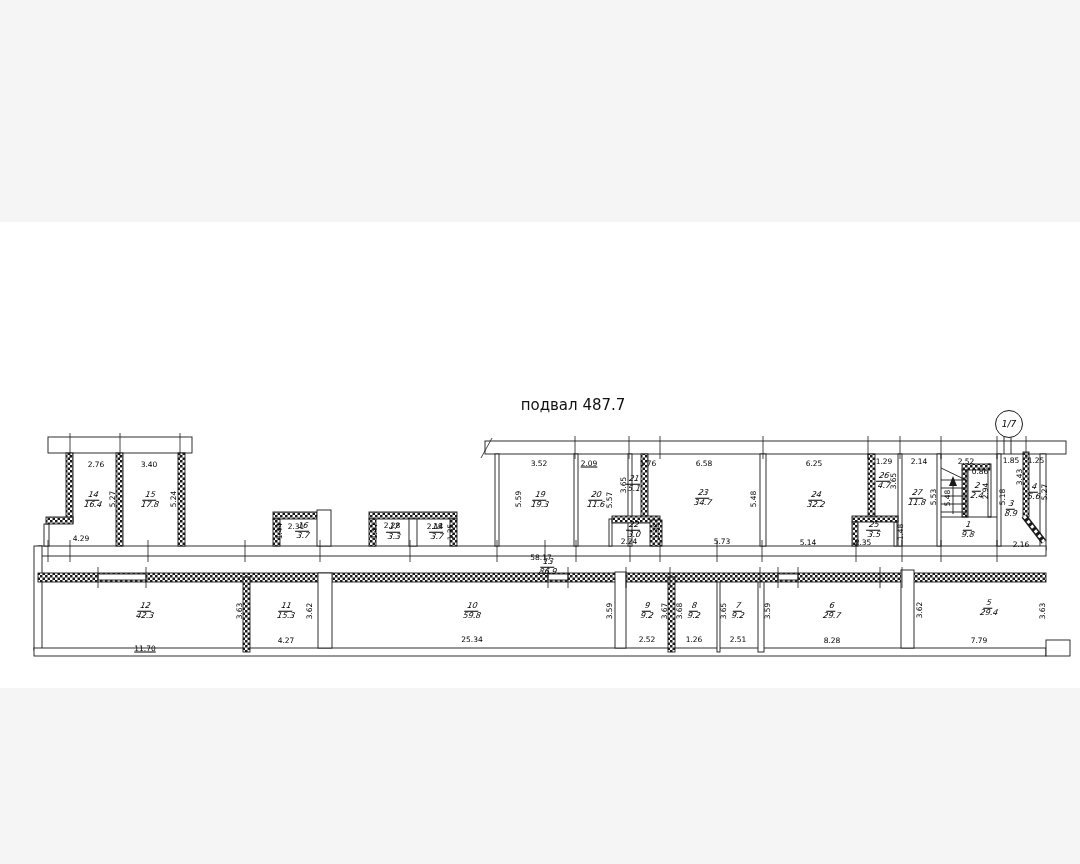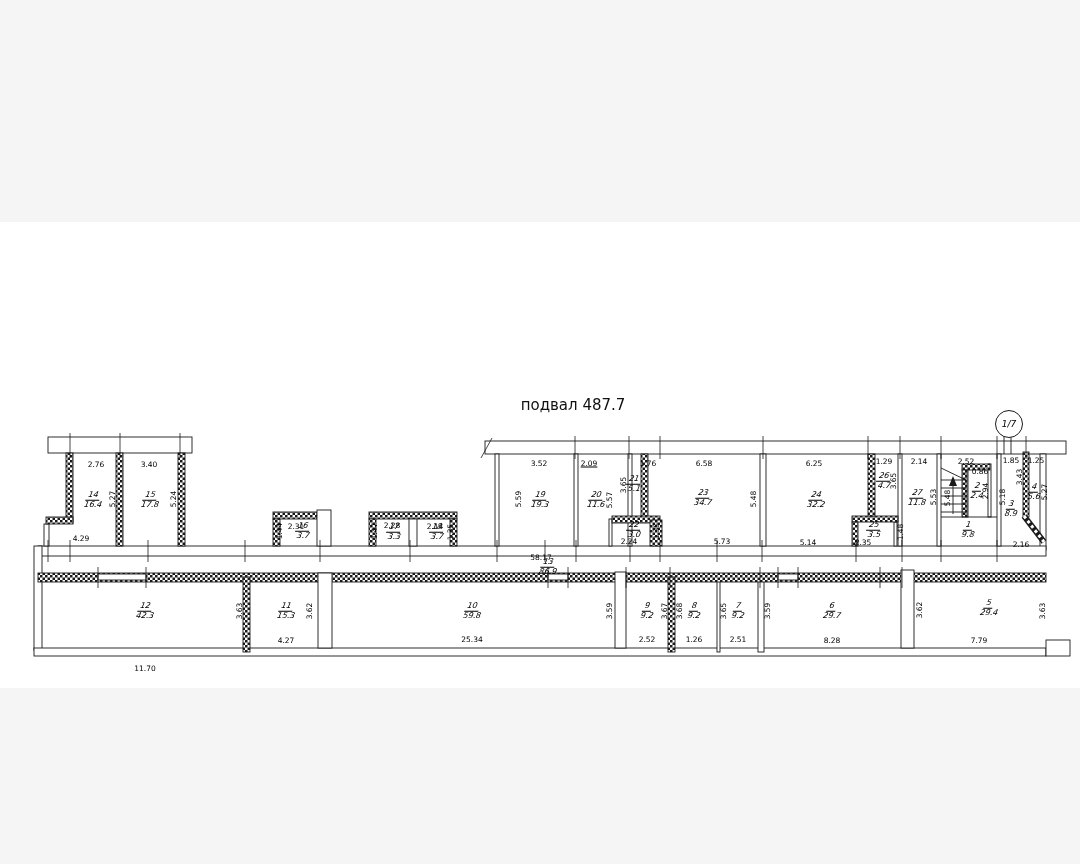--- a/index.html
+++ b/index.html
@@ -292,21 +292,21 @@
         <div class="dim" style="left: 966px; top: 461px;">2.52</div>
         <div class="dim" style="left: 1011px; top: 460px;">1.85</div>
         <div class="dim" style="left: 1036px; top: 460px;">1.25</div>
         <div class="dim" style="left: 980px; top: 471px;">0.86</div>
         <div class="dim" style="left: 629px; top: 541px;">2.24</div>
         <div class="dim" style="left: 708px; top: 541px; padding-left: 28px;">5.73</div>
         <div class="dim" style="left: 808px; top: 542px;">5.14</div>
         <div class="dim" style="left: 863px; top: 542px;">2.35</div>
         <div class="dim" style="left: 1021px; top: 544px;">2.16</div>
         <div class="dim" style="left: 541px; top: 557px;">58.17</div>
-        <div class="dim" style="left: 145px; top: 668px;">11.70</div>
+        <div class="dim" style="left: 145px; top: 648px; text-decoration: underline;">11.70</div>
         <div class="dim" style="left: 286px; top: 640px;">4.27</div>
         <div class="dim" style="left: 472px; top: 639px;">25.34</div>
         <div class="dim" style="left: 647px; top: 639px;">2.52</div>
         <div class="dim" style="left: 694px; top: 639px;">1.26</div>
         <div class="dim" style="left: 738px; top: 639px;">2.51</div>
         <div class="dim" style="left: 832px; top: 640px;">8.28</div>
         <div class="dim" style="left: 979px; top: 640px;">7.79</div>
         <div class="dim v" style="left: 112px; top: 499px;">5.27</div>
         <div class="dim v" style="left: 173px; top: 499px;">5.24</div>
         <div class="dim v" style="left: 279px; top: 531px;">1.44</div>

